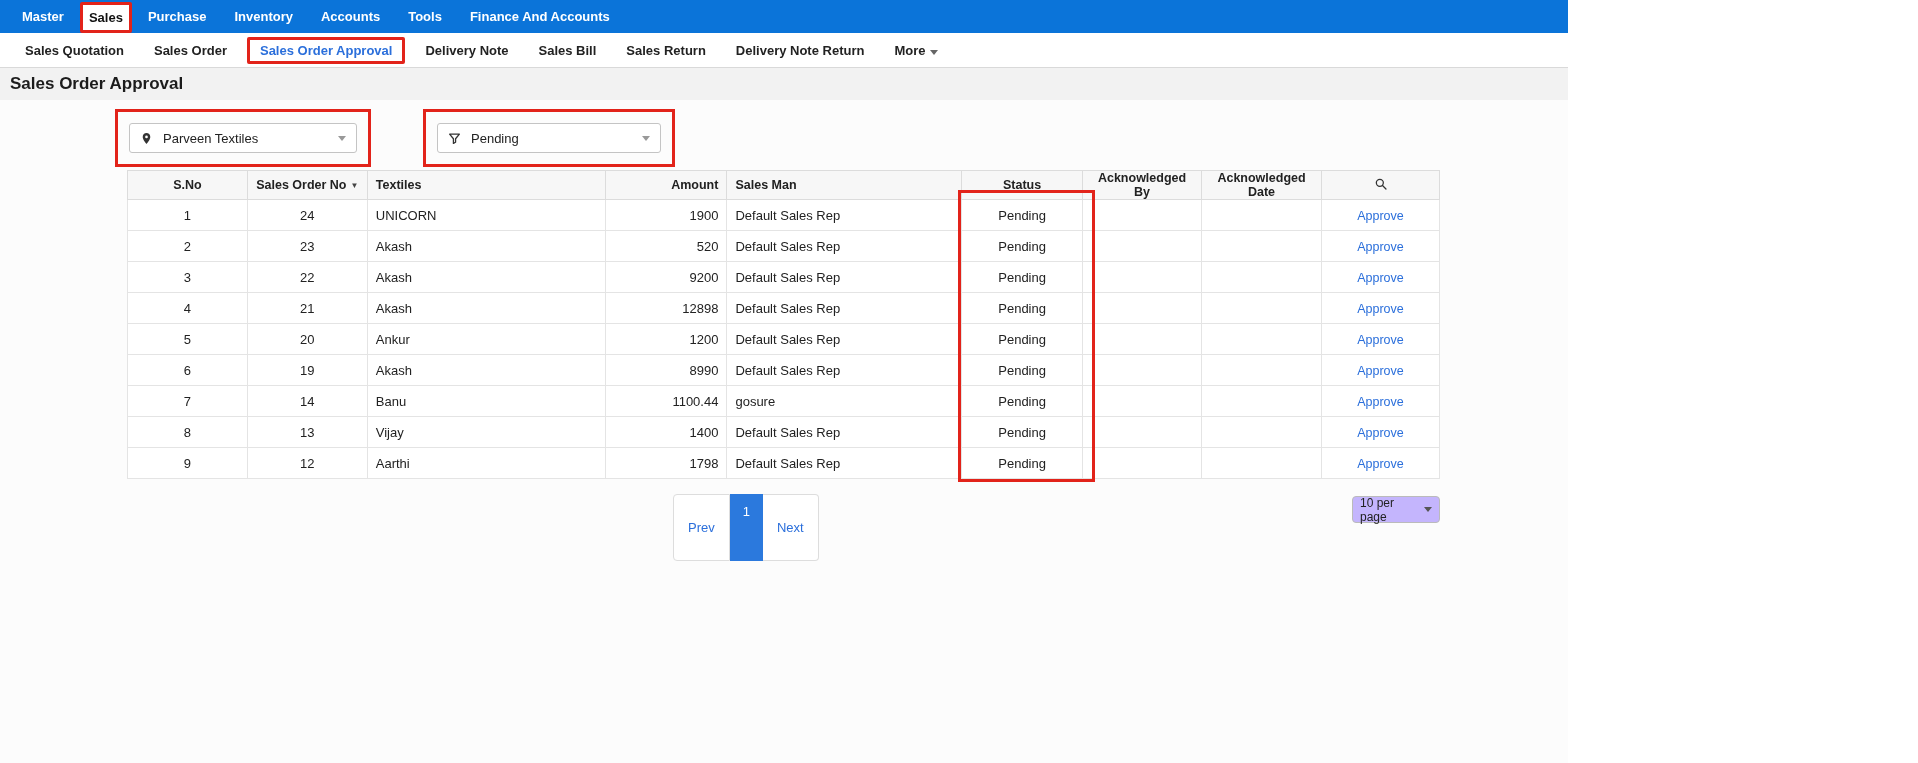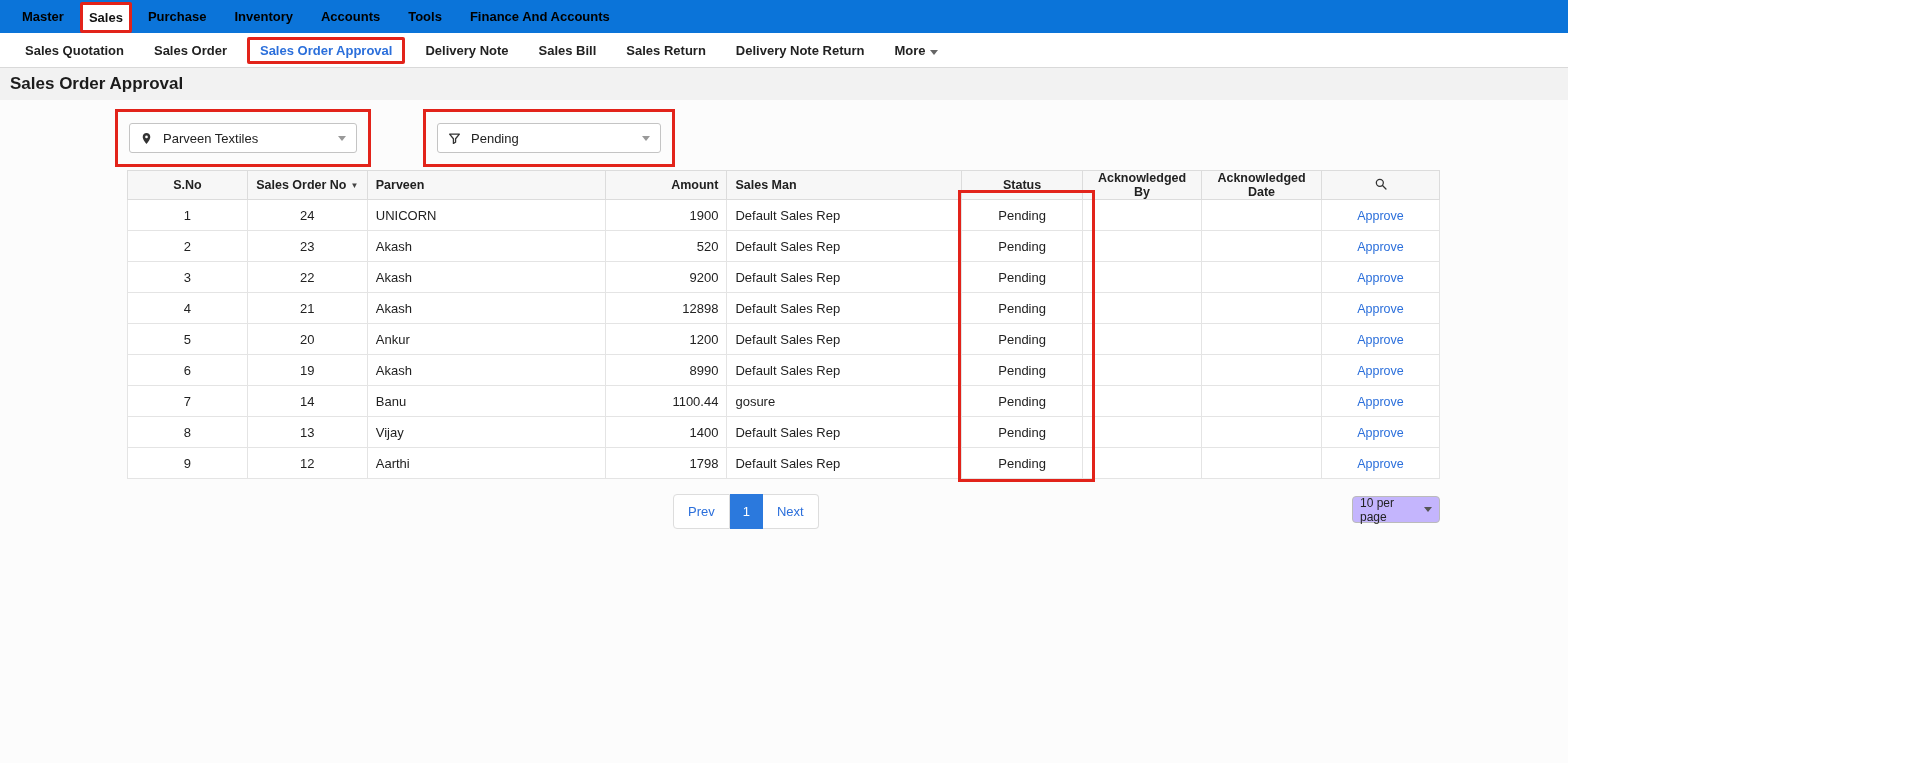--- a/index.html
+++ b/index.html
@@ -3,21 +3,21 @@
 <meta charset="utf-8">
 <style>
   * { margin:0; padding:0; box-sizing:border-box; }
   html,body { width:1918px; height:763px; background:#ffffff; overflow:hidden;
               font-family:"Liberation Sans", sans-serif; }
   .app { position:relative; width:1568px; height:763px; background:#fcfcfc; }
 
   
   .navbar { position:absolute; top:0; left:0; width:100%; height:33px; background:#0b74d9;
             display:flex; align-items:center; padding:0 8px; }
-  .nav-item { color:#000000; font-weight:700; font-size:13px; padding:0 14px; height:33px;
+  .nav-item { color:#ffffff; font-weight:700; font-size:13px; padding:0 14px; height:33px;
               line-height:33px; white-space:nowrap; cursor:pointer; }
   .nav-item.active { background:#fff; color:#111; height:31px; line-height:25px;
                      border:3px solid #e2231a; border-radius:2px; padding:0 6px; margin:1px 2px 0 2px; }
   .nav-right { margin-left:auto; display:flex; align-items:center; }
   .search-input { width:165px; height:24px; border:1px solid #8ab4e8; border-radius:3px;
                   padding:0 8px; font-size:12px; color:#333; outline:none;
                   font-family:"Liberation Sans", sans-serif; }
   .icon-btn { position:relative; margin-left:18px; width:22px; height:22px; display:flex;
               align-items:center; justify-content:center; cursor:pointer; }
   .icon-btn.bell { margin-left:118px; }
@@ -59,21 +59,21 @@
   td { border:1px solid #e4e4e4; height:31px; font-size:13px; color:#222; padding:0 8px; background:#fff; }
   .c-left { text-align:left; } .c-center { text-align:center; } .c-right { text-align:right; }
   .sort-caret { font-size:8px; color:#444; margin-left:4px; vertical-align:1px; }
   .approve-link { color:#2b6fdb; font-size:12.5px; text-decoration:none; cursor:pointer; }
   .status-annotation { position:absolute; left:831px; top:20px; width:137px; height:292px;
                        border:3px solid #e2231a; pointer-events:none; }
 
   
   .pagination { position:absolute; top:494px; left:673px; display:flex; }
   .page-btn { border:1px solid #ddd; background:#fff; color:#2b6fdb; font-size:13px;
-              padding:9px 14px; cursor:pointer; }
+              padding:25px 14px; cursor:pointer; }
   .page-btn.prev { border-radius:4px 0 0 4px; }
   .page-btn.next { border-radius:0 4px 4px 0; border-left:none; }
   .page-btn.current { background:#2b79dd; color:#fff; border-color:#2b79dd; padding:9px 12px; }
 
   .per-page { position:absolute; left:1352px; top:496px; width:88px; height:27px; background:#c4b5fd;
               border:1px solid #bbb; border-radius:4px; display:flex; align-items:center;
               justify-content:space-between; padding:0 7px; font-size:12px; color:#222; cursor:pointer; }
   .per-page-caret { width:0; height:0; border-left:4px solid transparent; border-right:4px solid transparent;
                     border-top:5px solid #555; }
 </style>
@@ -146,21 +146,21 @@
         <col style="width:119px">
           <col style="width:120px">
           <col style="width:118px">
       </colgroup>
       <thead>
         <tr>
           <th class="c-center">S.No</th>
           <th class="c-center">
             <span>Sales Order No</span><span class="sort-caret">▼</span>
           </th>
-          <th class="c-left">Parveen</th>
+          <th class="c-left">Textiles</th>
           <th class="c-right">Amount</th>
           <th class="c-left">Sales Man</th>
           <th class="c-center">Status</th>
           <th class="c-center">Acknowledged By</th>
           <th class="c-center">Acknowledged Date</th>
           <th class="c-center">
             <svg width="14" height="14" viewBox="0 0 24 24">
               <circle cx="10" cy="10" r="6" fill="none" stroke="#333" stroke-width="2.2"></circle>
               <line x1="14.6" y1="14.6" x2="20.5" y2="20.5" stroke="#333" stroke-width="2.2" stroke-linecap="round"></line>
             </svg>

